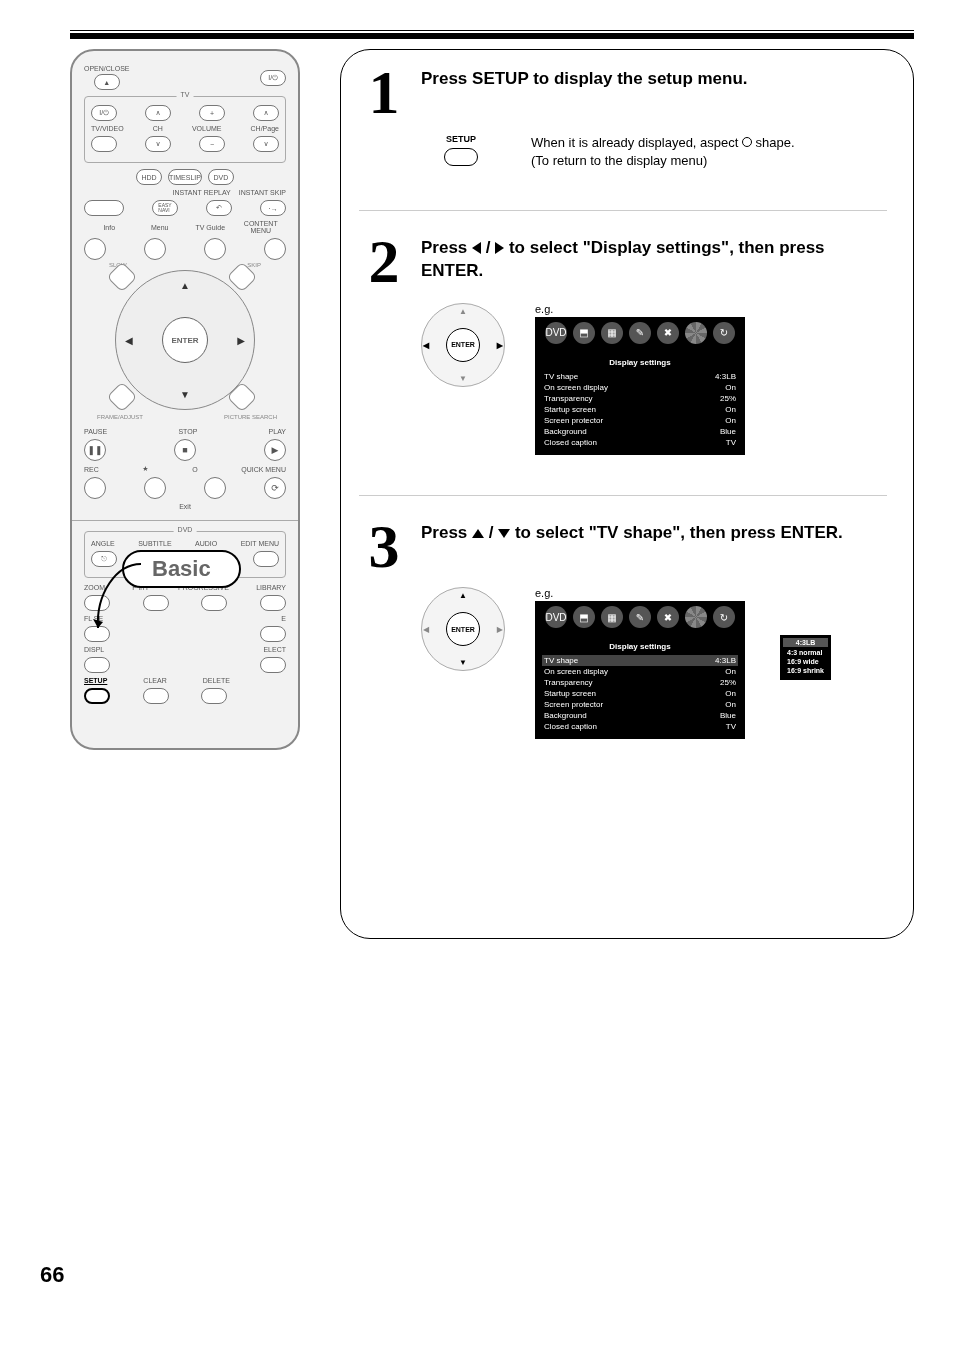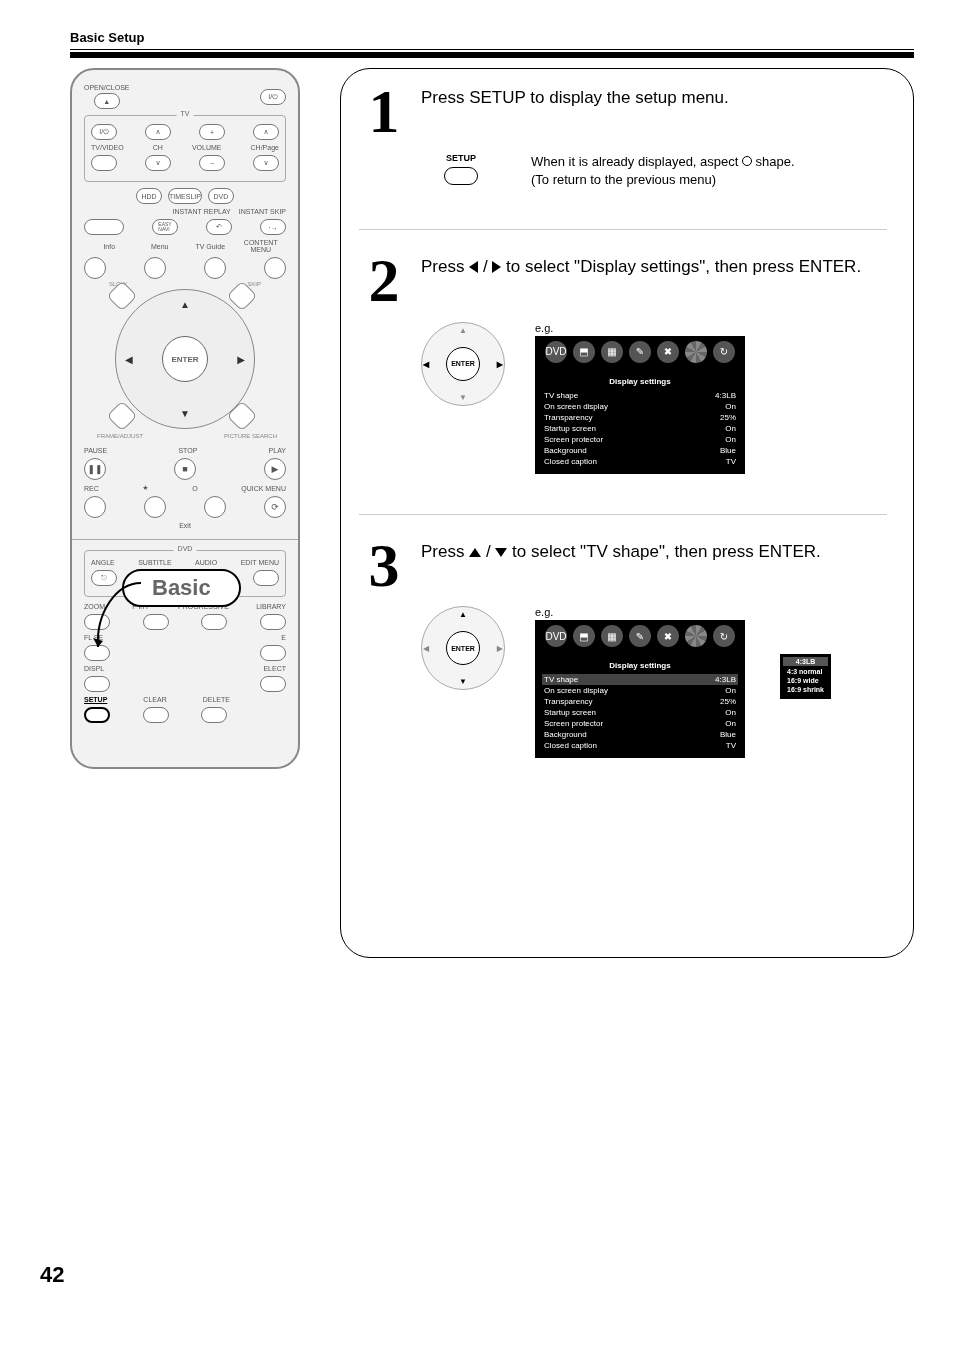--- a/index.html
+++ b/index.html
@@ -121,21 +121,21 @@
   .step { display:flex; gap:12px; margin-bottom:16px; }
   .step-num {
     font-family: "Times New Roman", serif;
     font-size: 62px; font-weight:bold;
     line-height: 0.8;
     width: 50px;
     flex-shrink:0;
     text-align:center;
   }
   .step-head {
-    font-size: 17px; font-weight:normal; line-height:1.35;
+    font-size: 17px; font-weight:bold; line-height:1.35;
   }
   .step-body { padding-left: 62px; display:flex; gap:30px; align-items:flex-start; margin-top:6px; margin-bottom: 40px;}
   .mini-remote-btn {
     display:flex; flex-direction:column; align-items:center; gap:4px;
     width: 80px;
   }
   .mini-remote-btn .t { font-size:9px; font-weight:bold;}
   .mini-remote-btn .b { width:34px; height:18px; border:1px solid #000; border-radius:10px; background:#fff;}
   .mini-dpad {
     width:84px; height:84px; position:relative;
@@ -190,21 +190,20 @@
 
   .page-num {
     position:absolute; left:40px; bottom:60px;
     font-size:22px; font-weight:bold;
   }
 </style>
 </head>
 <body>
 
 <div class="page-inner">
-  <div class="section-label">Basic Setup</div>
   <div class="thin-rule"></div>
   <div class="thick-rule"></div>
 
   <div class="content-row">
 
     <div class="remote-col">
       <div class="remote">
         <div class="row">
           <div class="stack">
             <span class="lbl">OPEN/CLOSE</span>
@@ -389,21 +388,21 @@
           <div class="step-num">1</div>
           <div class="step-head">Press SETUP to display the setup menu.</div>
         </div>
         <div class="step-body">
           <div class="mini-remote-btn">
             <span class="t">SETUP</span>
             <span class="b"></span>
           </div>
           <div class="step-text-sub">
             <span>When it is already displayed, aspect </span><span class="circ"></span><span> shape.</span><br>
-            <span>(To return to the previous menu)</span>
+            <span>(To return to the display menu)</span>
           </div>
         </div>
         <div class="divider"></div>
 
         <div class="step">
           <div class="step-num">2</div>
           <div class="step-head">
             <span>Press </span><span class="tri l"></span><span> / </span><span class="tri r"></span><span> to select "Display settings", then press ENTER.</span>
           </div>
         </div>
@@ -526,13 +525,13 @@
               <div>16:9 shrink</div>
             </div>
           </div>
         </div>
 
       </div>
     </div>
   </div>
 </div>
 
-<div class="page-num">42</div>
+<div class="page-num">66</div>
 
 </body></html>

